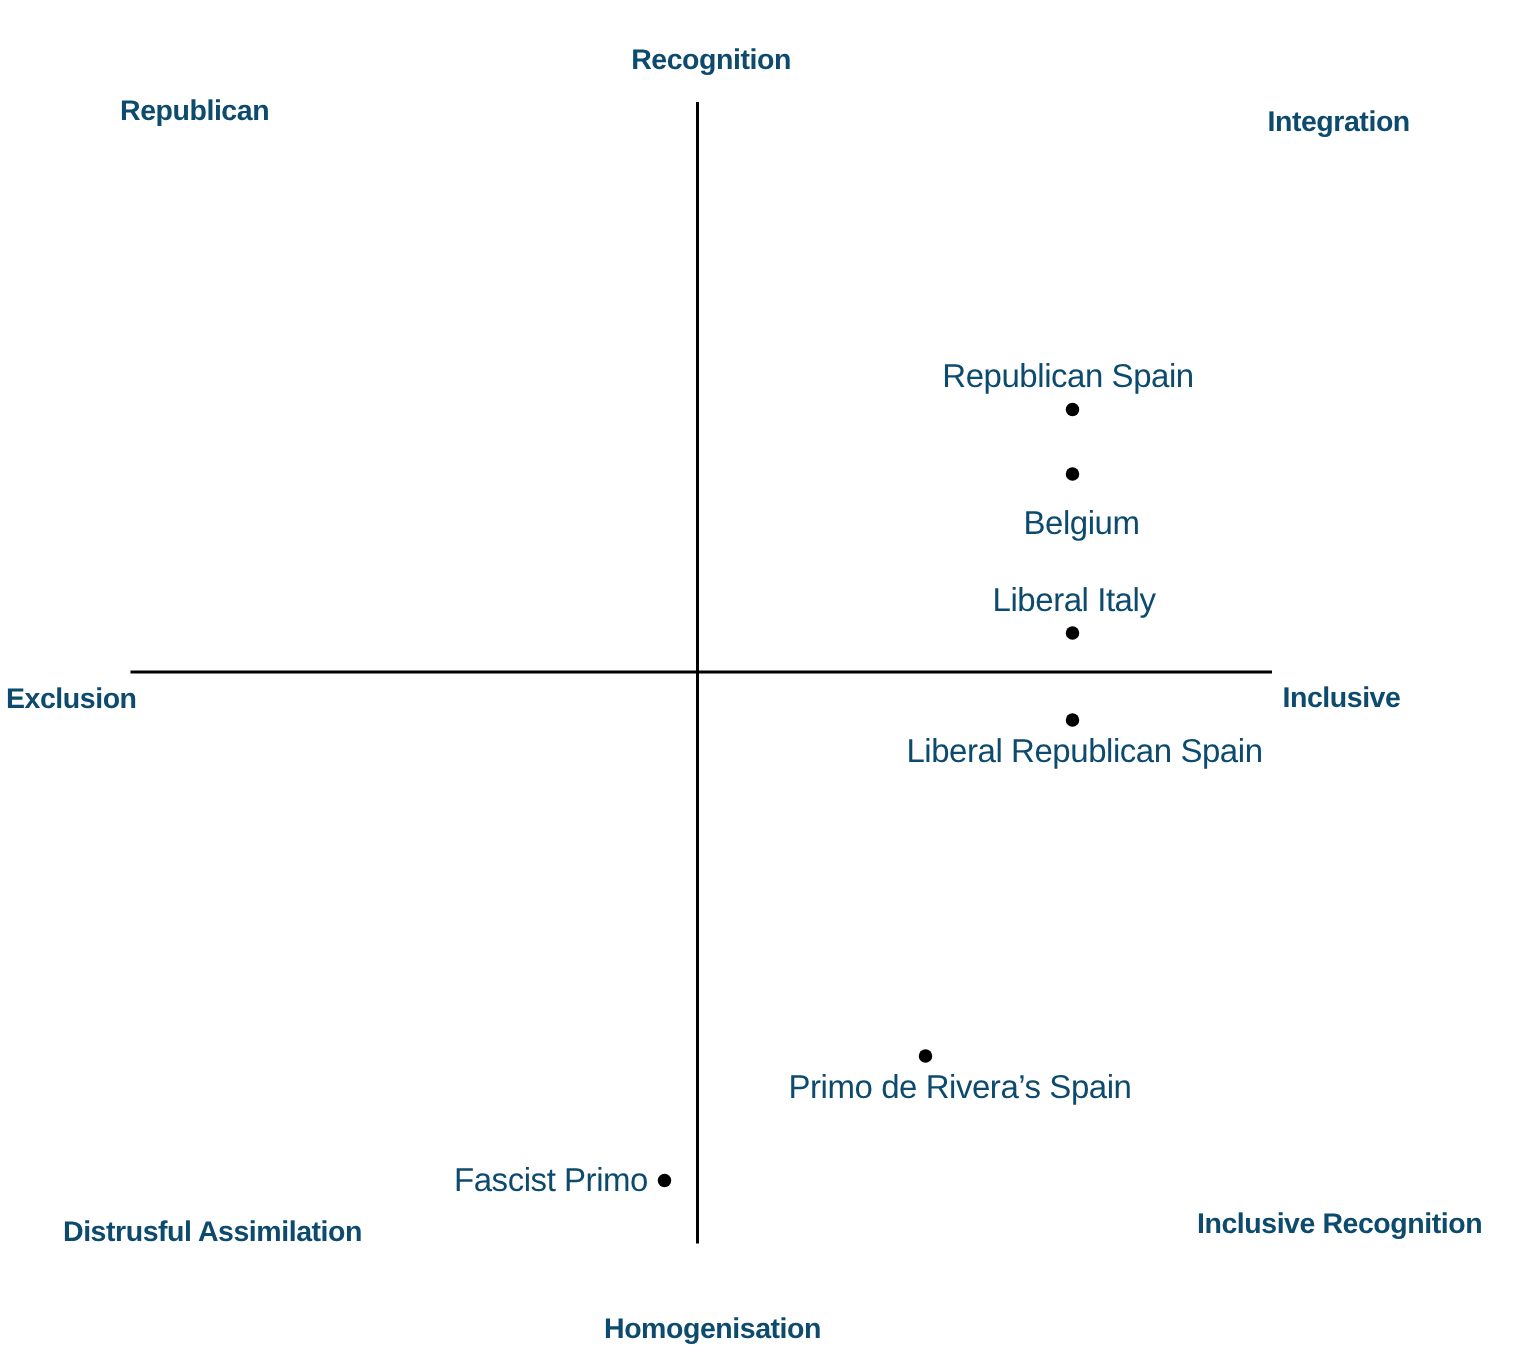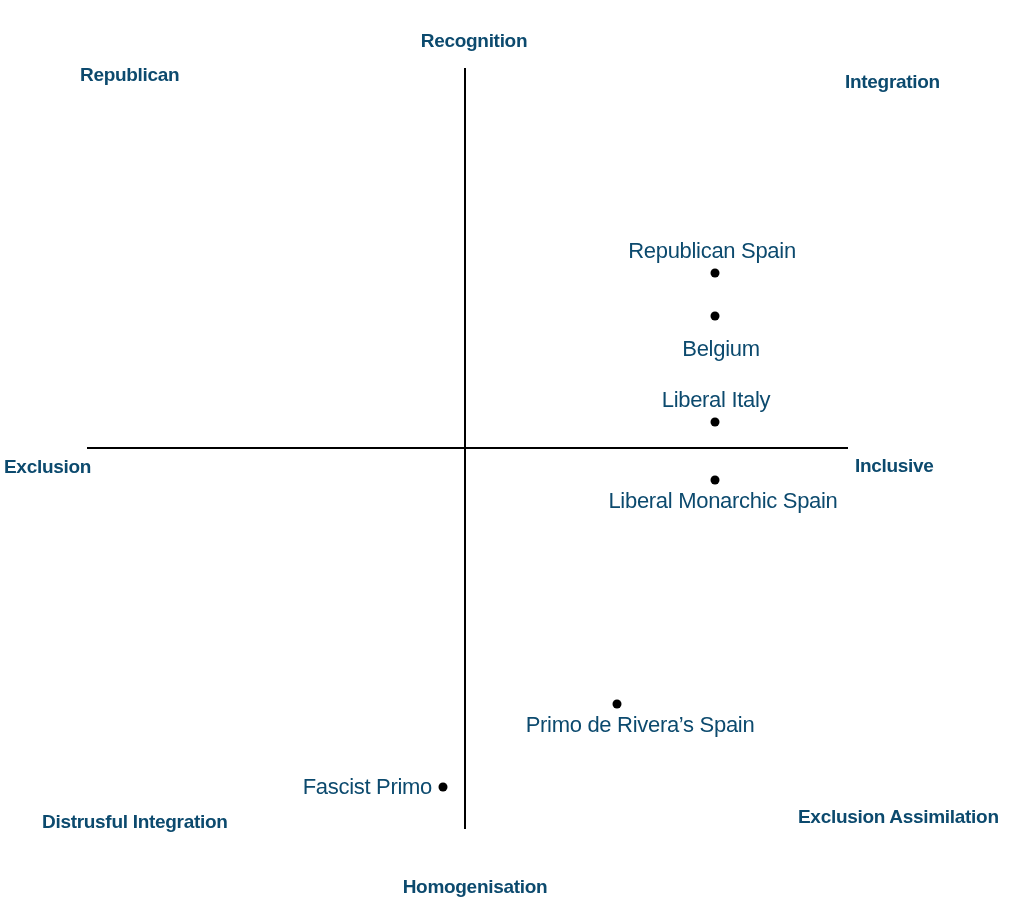--- a/index.html
+++ b/index.html
@@ -46,31 +46,31 @@
   <div id="v-axis" class="axis-line"></div>
   <div id="h-axis" class="axis-line"></div>
 
   <div class="label centered" style="left:474px; top:30px;">Recognition</div>
   <div class="label centered" style="left:475px; top:876px;">Homogenisation</div>
   <div class="label" style="left:4px; top:456px;">Exclusion</div>
   <div class="label" style="left:855px; top:455px;">Inclusive</div>
 
   <div class="label" style="left:80px; top:64px;">Republican</div>
   <div class="label" style="left:845px; top:71px;">Integration</div>
-  <div class="label" style="left:42px; top:811px;">Distrusful Integration</div>
-  <div class="label" style="left:798px; top:806px;">Exclusion Assimilation</div>
+  <div class="label" style="left:42px; top:811px;">Distrusful Assimilation</div>
+  <div class="label" style="left:798px; top:806px;">Inclusive Recognition</div>
 
   <div id="plot-layer">
       <div class="dot" style="left: 715px; top: 273px;"></div>
       <div class="point-label" style="left: 712px; top: 264px; transform: translate(-50%, -100%);">Republican Spain</div>
       <div class="dot" style="left: 715px; top: 316px;"></div>
       <div class="point-label" style="left: 721px; top: 336px; transform: translate(-50%, 0px);">Belgium</div>
       <div class="dot" style="left: 715px; top: 422px;"></div>
       <div class="point-label" style="left: 716px; top: 413px; transform: translate(-50%, -100%);">Liberal Italy</div>
       <div class="dot" style="left: 715px; top: 480px;"></div>
-      <div class="point-label" style="left: 723px; top: 488px; transform: translate(-50%, 0px);">Liberal Monarchic Spain</div>
+      <div class="point-label" style="left: 723px; top: 488px; transform: translate(-50%, 0px);">Liberal Republican Spain</div>
       <div class="dot" style="left: 617px; top: 704px;"></div>
       <div class="point-label" style="left: 640px; top: 712px; transform: translate(-50%, 0px);">Primo de Rivera’s Spain</div>
       <div class="dot" style="left: 443px; top: 787px;"></div>
       <div class="point-label" style="left: 432px; top: 787px; transform: translate(-100%, -50%);">Fascist Primo</div>
     </div>
 
 </div>
 
 </body></html>

